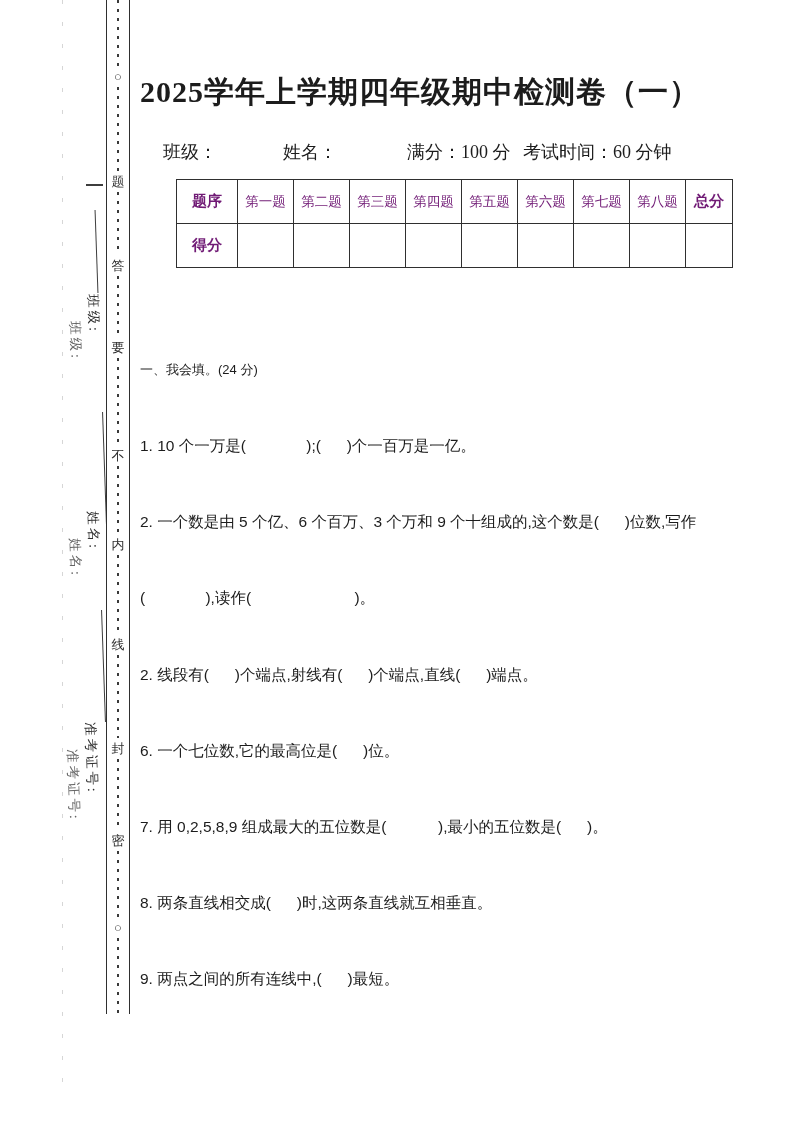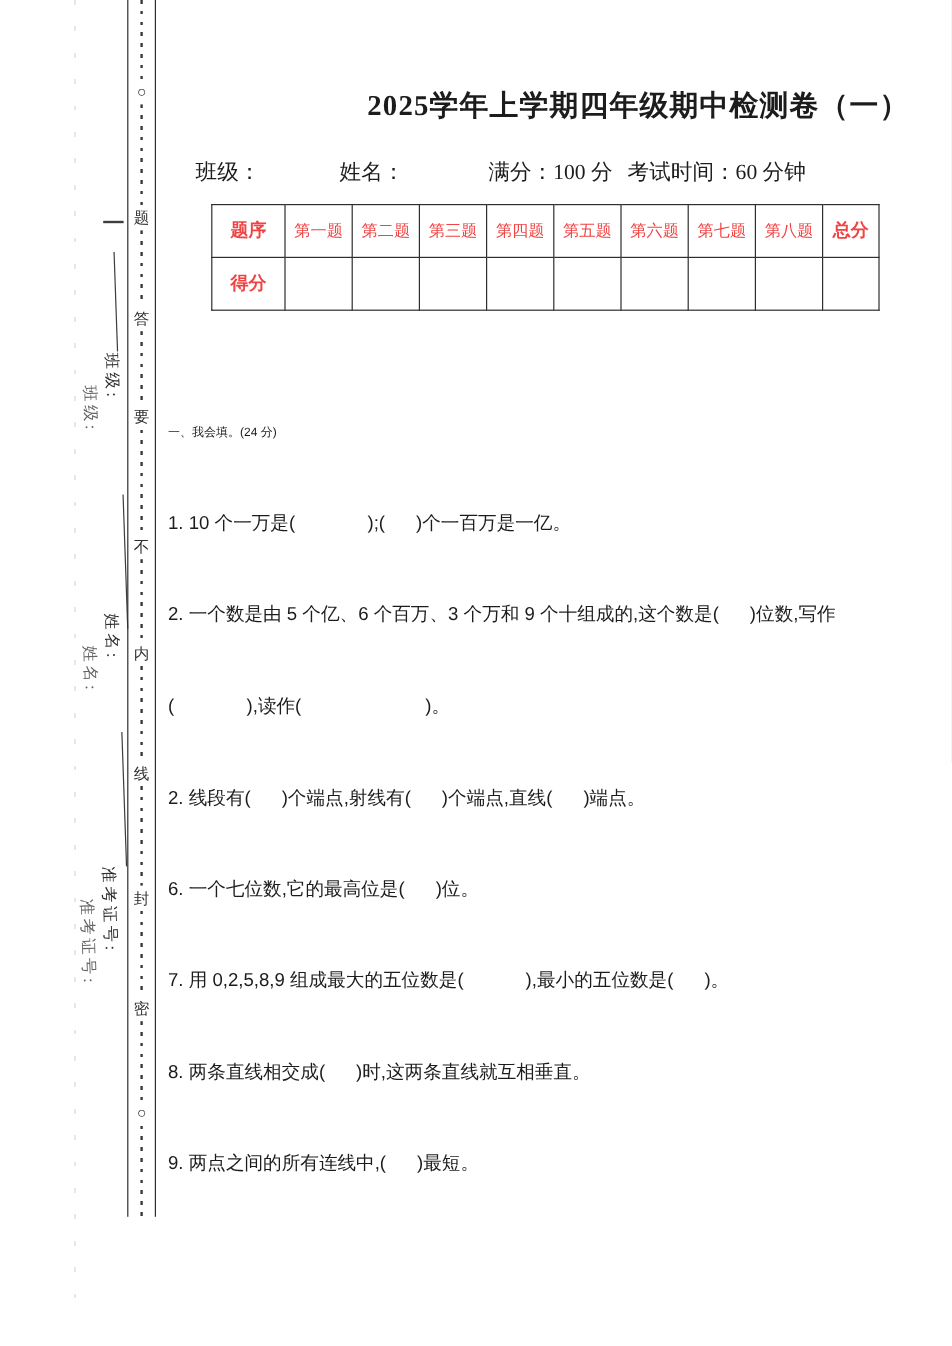--- a/index.html
+++ b/index.html
@@ -23,37 +23,37 @@
   .side-labels{position:absolute;left:0;top:0;width:106px;height:1014px;}
   .vlabel{position:absolute;writing-mode:vertical-rl;text-orientation:sideways;
           font-size:13.5px;letter-spacing:3px;color:#2e2e2e;white-space:pre;
           font-family:"Liberation Serif",serif;transform:rotate(-2deg);}
   .vlabel.ghost{color:#4a4a4a;opacity:.85;}
   .vline{position:absolute;width:1px;background:#3d3d3d;transform:rotate(-2deg);}
   .vdash{position:absolute;height:2px;background:#3d3d3d;}
 
   
   .content{position:absolute;left:140px;top:66px;width:618px;}
-  .title{text-align:right;font-family:"Liberation Serif",serif;font-weight:700;
-         font-size:24px;letter-spacing:1px;white-space:pre;margin:6px 0 0 0;}
+  .title{text-align:left;font-family:"Liberation Serif",serif;font-weight:700;
+         font-size:30px;letter-spacing:1px;white-space:pre;margin:6px 0 0 0;}
   .info-row{position:relative;height:34px;margin-top:22px;
             font-family:"Liberation Serif",serif;font-size:18px;}
   .info-row span{position:absolute;top:5px;white-space:pre;}
   .inf-class{left:23px;} .inf-name{left:143px;} .inf-score{left:267px;} .inf-time{left:383px;}
 
   table.score{border-collapse:collapse;margin:10px 0 0 36px;table-layout:fixed;}
   table.score th,table.score td{border:1.5px solid #2f2f2f;height:43px;padding:0;
         text-align:center;vertical-align:middle;font-family:"Liberation Serif",serif;
-        font-size:13.5px;font-weight:400;color:#ef4444;}
+        font-size:13.5px;font-weight:400;color:#701a75;}
   table.score .b{font-weight:700;font-size:15px;}
   .col-first{width:60px;} .col-mid{width:55px;} .col-last{width:46px;}
 
   .body-block{margin-top:38px;font-size:15.5px;line-height:25.4px;white-space:pre;}
   .line{height:25.4px;}
-  .sec-head{font-size:10px;}
+  .sec-head{font-size:13px;}
 </style>
 </head>
 <body>
 
 <div class="page">
 
   <div class="fold-edge"></div>
 
   <div class="side-labels">
     <div class="vdash" style="left:86px;top:184px;width:17px;"></div>

